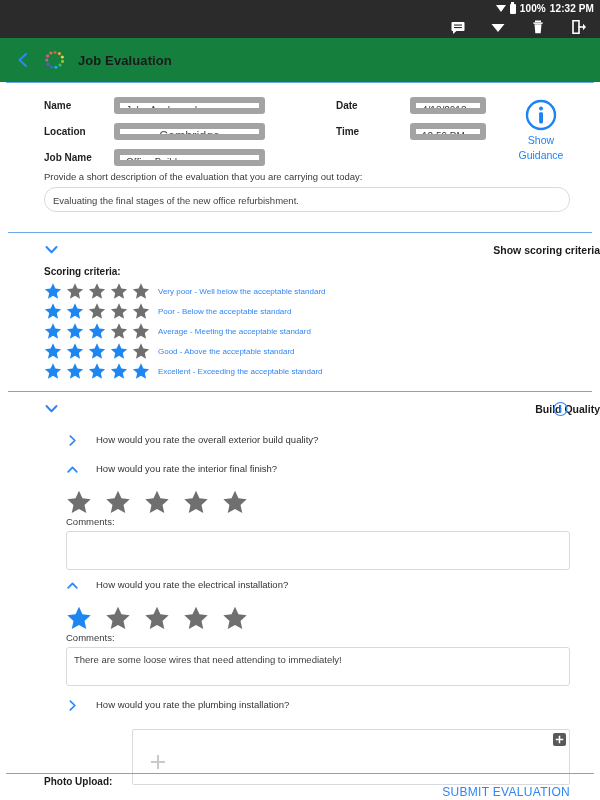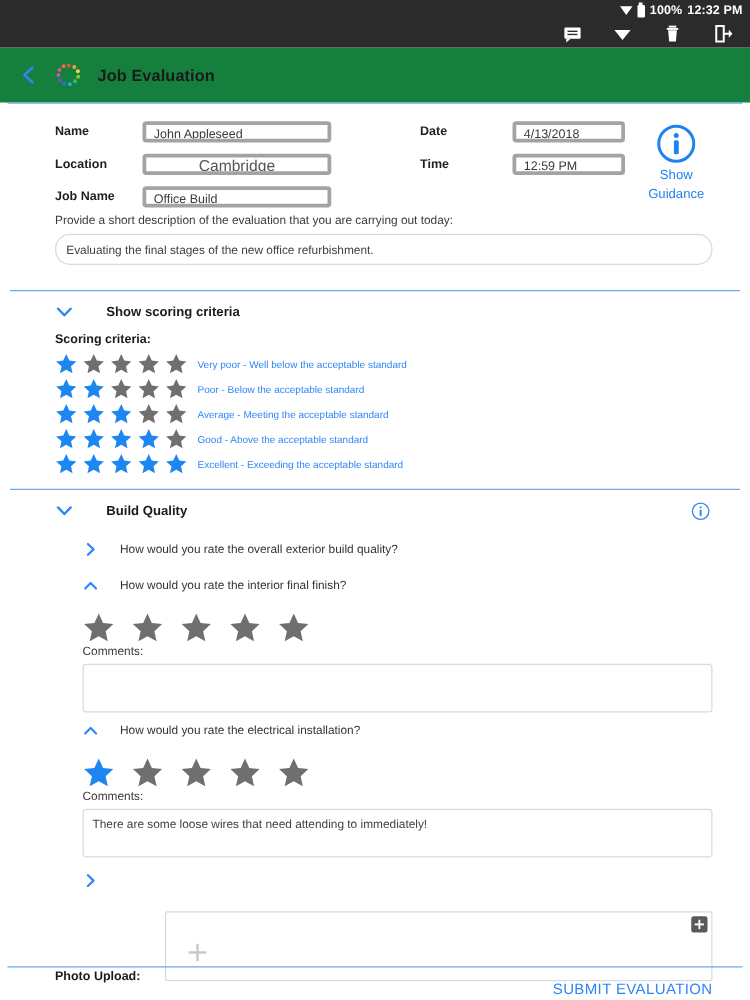--- a/index.html
+++ b/index.html
@@ -70,30 +70,30 @@
 
   
   .form-sect { padding: 10px 0 8px 0; position: relative; }
   .form-grid { position: relative; height: 78px; }
   .field { position: absolute; display: flex; align-items: center; }
   .field-label {
     font-size: 10px; font-weight: bold; color: #1f1f1f;
     width: 70px; flex: none;
   }
   .field-box {
-    border: 3px solid #a3a3a3; border-radius: 3px;
+    border: 6px solid #a3a3a3; border-radius: 3px;
     background: #fff;
     height: 17px; line-height: 15px;
     padding: 0 6px;
     font-size: 10px; color: #3a3a3a;
     white-space: nowrap; overflow: hidden;
   }
   .field-box.big { font-size: 12.5px; color: #555; line-height: 15px; text-align: center; }
   .fb-w1 { width: 151px; }
-  .fb-w2 { width: 90px; }
+  .fb-w2 { width: 76px; }
 
   .desc-label {
     font-size: 9.5px; color: #3a3a3a;
     padding: 0 0 5px 44px;
   }
   .desc-box {
     margin: 0 30px 0 44px;
     height: 25px;
     border: 1px solid #d8dadd; border-radius: 12px;
     font-size: 9.5px; color: #3f3f3f;
@@ -110,20 +110,21 @@
   .guid-text {
     color: #1d83f2; font-size: 10.5px; line-height: 12px;
     margin-top: 3px; font-weight: normal;
   }
 
   
   .sect-head {
     display: flex; align-items: center; gap: 26px;
     padding: 9px 0 9px 44px;
     position: relative;
+    justify-content: space-between;
   }
   .sect-head .chev { width: 15px; height: 15px; flex: none; }
   .sect-title { font-size: 10.5px; font-weight: bold; color: #1b1b1b; }
   .head-info { position: absolute; right: 32px; top: 50%; transform: translateY(-50%); width: 15px; height: 15px;}
 
   
   .crit-wrap { padding: 0 0 10px 44px; }
   .crit-caption { font-size: 10px; font-weight: bold; color: #1b1b1b; padding-bottom: 4px; }
   .crit-row { display: flex; align-items: center; height: 20px; }
   .crit-stars { display: flex; gap: 4px; width: 112px; flex: none; }
@@ -496,20 +497,21 @@
 </div>
 <div class="comments-label">Comments:</div>
 <div class="comments-box">There are some loose wires that need attending to immediately!</div>
 
 <div class="q-row" style="padding-top:12px;">
   <span class="chev">
     <svg width="13" height="13" viewBox="0 0 15 15">
         <polyline points="5,2.5 10.2,7.5 5,12.5" fill="none" stroke="#2f86f6" stroke-width="2" stroke-linecap="round" stroke-linejoin="round"></polyline>
       </svg>
   </span>
+  <span class="q-text">How would you rate the plumbing installation?</span>
 </div>
 
 <div class="photo-row">
   <span class="photo-label">Photo Upload:</span>
   <div class="photo-box">
     <span class="photo-plus-corner">
       <svg width="9" height="9" viewBox="0 0 12 12">
           <rect x="5" y="1" width="2" height="10" fill="#fff"></rect>
           <rect x="1" y="5" width="10" height="2" fill="#fff"></rect>
         </svg>

